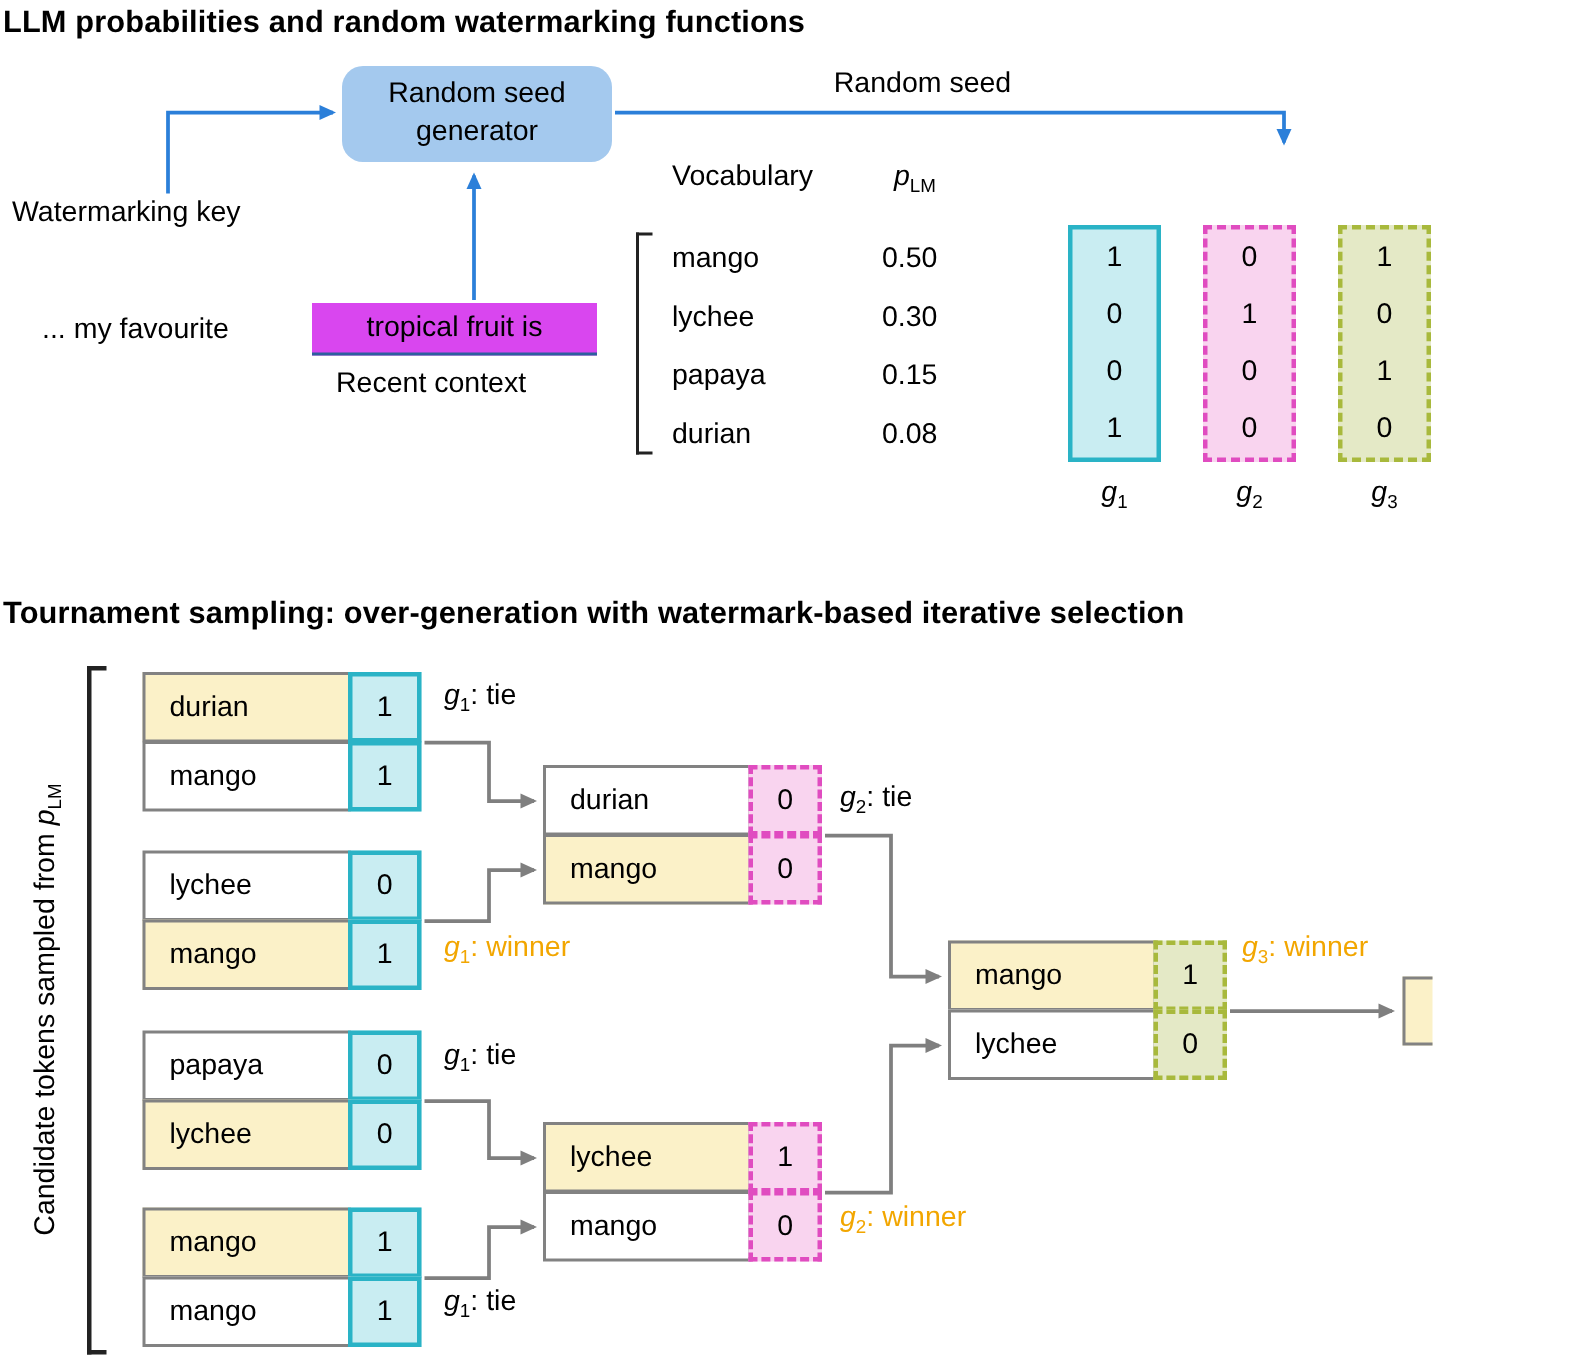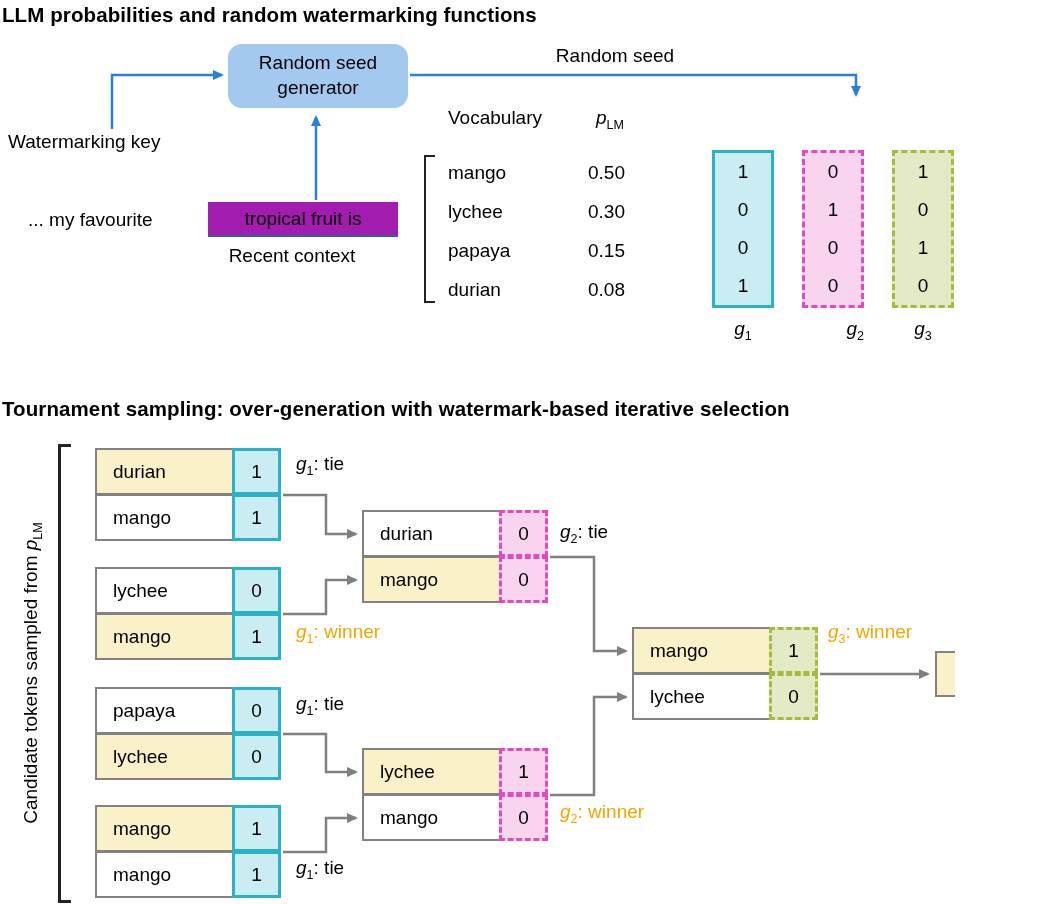--- a/index.html
+++ b/index.html
@@ -6,21 +6,21 @@
   html,body { margin:0; padding:0; background:#fff; }
   body { font-family:"Liberation Sans","DejaVu Sans",sans-serif; color:#000; }
   .canvas { position:relative; width:955px; height:904px; background:#fff; overflow:hidden; font-size:19px;border-radius:11px; }
   .abs { position:absolute; }
   .title { font-weight:bold; font-size:20.5px; letter-spacing:0.1px; }
   .overlay { position:absolute; left:0; top:0; pointer-events:none; z-index:5; }
   .barrow { fill:none; stroke:#2b7fd9; stroke-width:2.5; marker-end:url(#ah-blue); }
   .garrow { fill:none; stroke:#7f7f7f; stroke-width:2.5; marker-end:url(#ah-gray); }
 
   .genbox { background:#a4c9ee; border-radius:14px; display:flex; flex-direction:column; align-items:center; justify-content:center; text-align:center; line-height:1.3; z-index:2; }
-  .ctxbox { background:#a21caf; border-bottom:2.5px solid #2d5f9e; display:flex; align-items:center; justify-content:center; }
+  .ctxbox { background:#d946ef; border-bottom:2.5px solid #2d5f9e; display:flex; align-items:center; justify-content:center; }
 
   .vocab-bracket { border-left:2px solid #222; border-top:2px solid #222; border-bottom:2px solid #222; width:11px; }
   .cand-bracket { border-left:3px solid #222; border-top:3px solid #222; border-bottom:3px solid #222; width:13px; }
 
   .vrow { left:448px; width:210px; display:flex; height:26px; align-items:center; }
   .vtok { width:140px; }
 
   .fncol { display:flex; flex-direction:column; z-index:1; }
   .fncol .cell { flex:1; display:flex; align-items:center; justify-content:center; }
   .fn-cyan  { background:#c9edf2; border:3px solid #2ab3c6; }
@@ -79,21 +79,21 @@
   </div>
 
   <div class="abs" style="left:8px; top:131px;">Watermarking key</div>
 
   <div class="abs" style="left:515px; top:45px; width:200px; text-align:center;">Random seed</div>
 
   <div class="abs" style="left:28px; top:209px;">... my favourite</div>
   <div class="abs ctxbox" style="left:208px; top:202px; width:190px; height:35px;">
     <span>tropical fruit is</span>
   </div>
-  <div class="abs" style="left:197px; top:245px; width:190px; text-align:center;">Recent context</div>
+  <div class="abs" style="left:224px; top:245px; width:190px; ">Recent context</div>
 
   <div class="abs" style="left:448px; top:107px;">Vocabulary</div>
   <div class="abs" style="left:596px; top:107px;">
     <i>p</i><sub>LM</sub>
   </div>
 
   <div class="abs vocab-bracket" style="left:424px; top:155px; height:148px;"></div>
 
   <div class="abs vrow" style="top:160px;">
     <span class="vtok">mango</span>
@@ -127,21 +127,21 @@
   <div class="abs fncol fn-olive" style="left:892px; top:150px; width:62px; height:158px;">
     <div class="cell">1</div>
     <div class="cell">0</div>
     <div class="cell">1</div>
     <div class="cell">0</div>
   </div>
 
   <div class="abs fnlabel" style="left:712px; top:318px; width:62px;">
     <i>g</i><sub>1</sub>
   </div>
-  <div class="abs fnlabel" style="left:802px; top:318px; width:62px;text-align:right;">
+  <div class="abs fnlabel" style="left:802px; top:318px; width:62px;">
     <i>g</i><sub>2</sub>
   </div>
   <div class="abs fnlabel" style="left:892px; top:318px; width:62px;">
     <i>g</i><sub>3</sub>
   </div>
 
   <div class="abs title" style="left:2px; top:397px;">Tournament sampling: over-generation with watermark-based iterative selection</div>
 
   <div class="abs vlabel" style="left:20px; top:902px; width:458px;">
     <span>Candidate tokens sampled from </span><i>p</i><sub>LM</sub>

